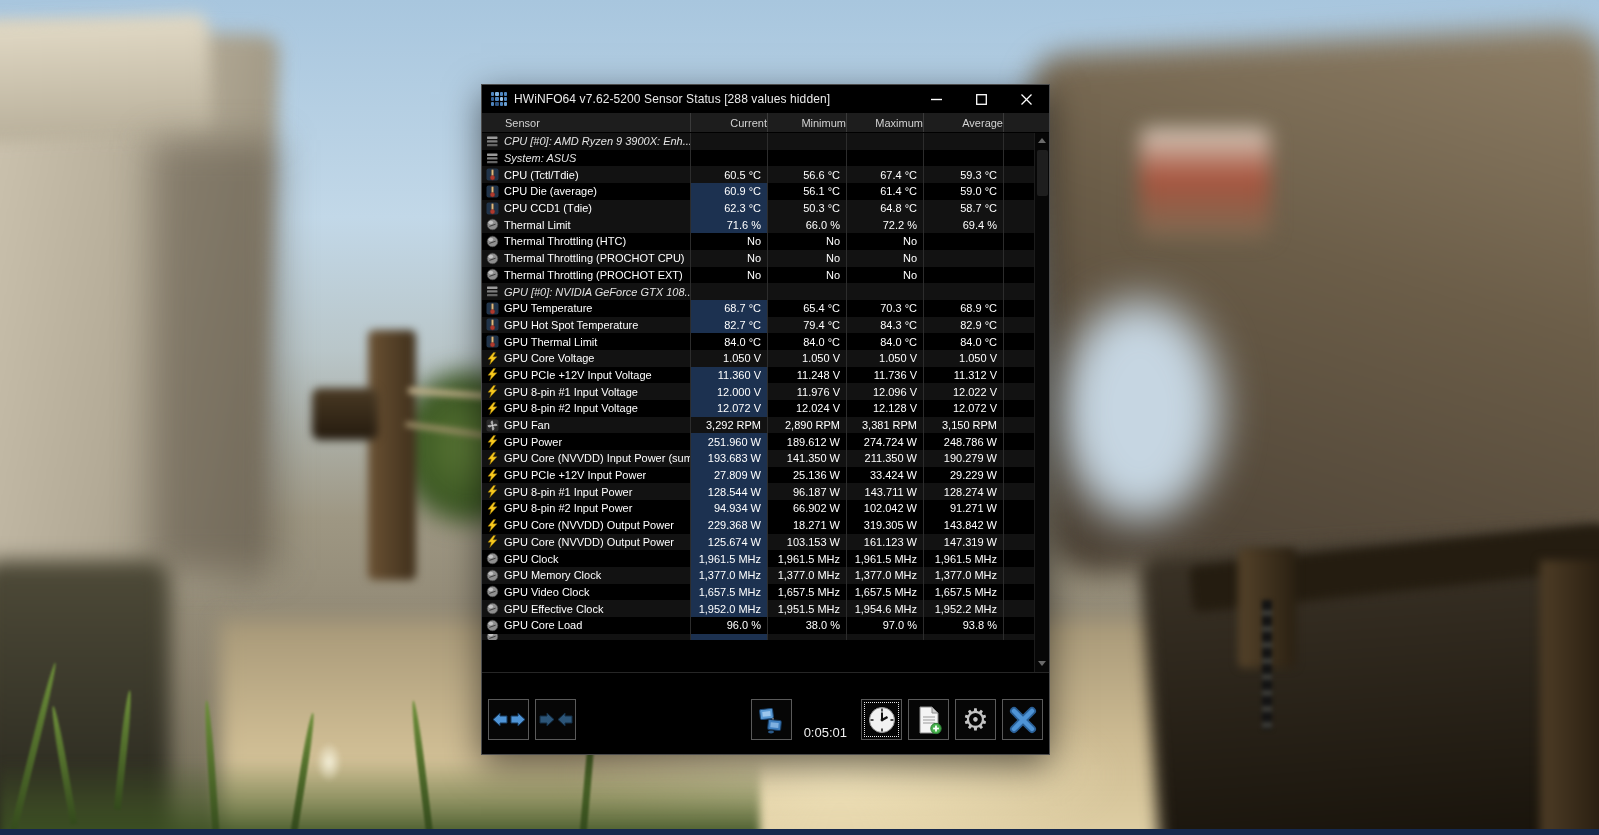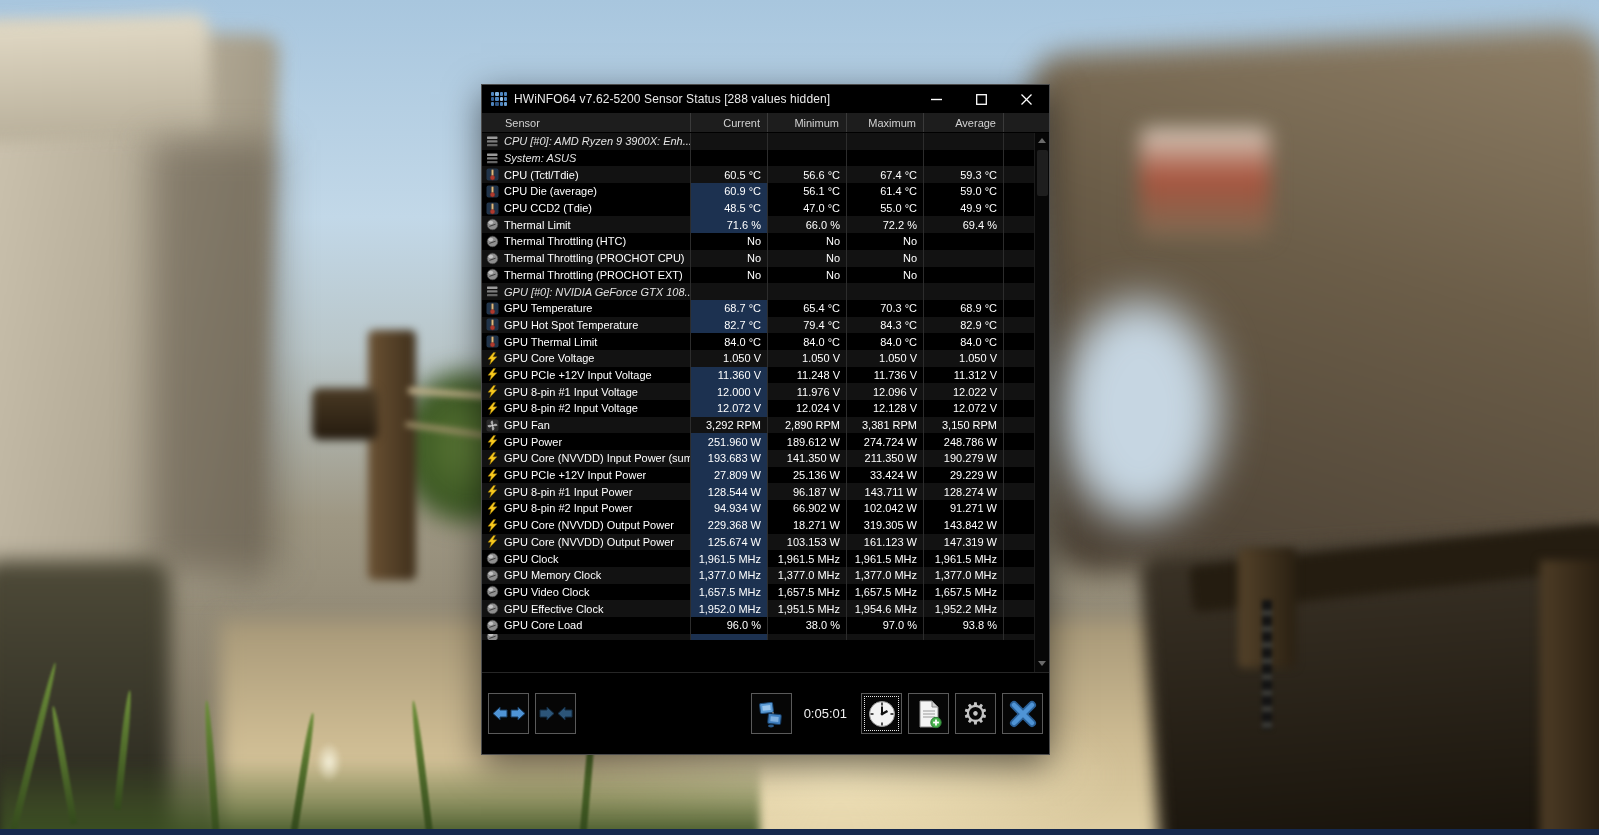--- a/index.html
+++ b/index.html
@@ -51,21 +51,21 @@
   .app-icon i { background:#4f86c0; border-radius:1px; }
   .app-icon i:nth-child(2){ background:#7fb2e0; } .app-icon i:nth-child(5){ background:#35639a; }
   .app-icon i:nth-child(7){ background:#9cc4e8; } .app-icon i:nth-child(10){ background:#2d5586; } .app-icon i:nth-child(12){ background:#6aa0d4; }
   .title-text { color:#eaeaea; font-size:12px; letter-spacing:.1px; }
   .win-controls { margin-left:auto; display:flex; height:100%; }
   .wc { width:45px; height:100%; display:flex; align-items:center; justify-content:center; color:#fff; cursor:default; }
 
   .header-row { height:20px; flex:0 0 20px; background:#1d1d1d; display:grid; grid-template-columns:209px 77px 79px 77px 80px 1fr 15px; align-items:center; font-size:11px; color:#d2d2d2; border-bottom:1px solid #000; }
   .header-row span { height:100%; display:flex; align-items:center; border-right:1px solid #3a3a3a; }
   .hc-name { padding-left:23px; }
-  .hc-val { justify-content:flex-end; padding-right:7px; }
+  .hc-val { justify-content:flex-end; }
   .hc-fill { border-right:none !important; }
 
   .table-viewport { position:relative; flex:0 0 539px; height:539px; overflow:hidden; background:#000; }
   .rows { position:absolute; left:0; top:0; right:15px; }
   .trow { height:16.7px; display:grid; grid-template-columns:209px 77px 79px 77px 80px 1fr; font-size:11px; color:#fff; background:#000; }
   .trow.even { background:#121212; }
   .trow.partial { height:6px; overflow:hidden; }
   .cell { display:flex; align-items:center; border-right:1px solid #2c2c2c; height:100%; overflow:hidden; white-space:nowrap; }
   .cell.name { padding-left:4px; gap:5px; }
   .cell.val { justify-content:flex-end; padding-right:6px; }
@@ -74,21 +74,21 @@
   .trow.group .lbl { font-style:italic; color:#e4e4e4; }
   .icon { width:13px; height:13px; flex:0 0 13px; display:inline-flex; }
   .icon svg { width:13px; height:13px; }
 
   .scrollbar { position:absolute; right:0; top:0; bottom:0; width:15px; background:#070707; border-left:1px solid #1c1c1c; display:flex; flex-direction:column; align-items:center; }
   .sb-arrow { width:0; height:0; margin:5px 0; }
   .sb-up { border-left:4px solid transparent; border-right:4px solid transparent; border-bottom:5px solid #6a6a6a; }
   .sb-down { margin-top:auto; border-left:4px solid transparent; border-right:4px solid transparent; border-top:5px solid #6a6a6a; margin-bottom:6px; }
   .sb-thumb { width:11px; height:46px; background:#1e1e1e; border-radius:2px; margin-top:2px; }
 
-  .toolbar { flex:1 1 auto; background:#000; border-top:1px solid #262626; display:flex; align-items:center; padding:14px 6px; gap:6px; }
+  .toolbar { flex:1 1 auto; background:#000; border-top:1px solid #262626; display:flex; align-items:flex-end; padding:14px 6px; gap:6px; }
   .tbtn { width:41px; height:41px; background:#060606; border:1px solid #5a5a5a; display:flex; align-items:center; justify-content:center; }
   .tbtn.selected { outline:1px dotted #e8e8e8; outline-offset:-4px; }
   .tbtn.borderless-gap { margin-left:auto; }
   .timer { color:#f0f0f0; font-size:13px; padding:0 8px 0 6px; }
   .gear-glyph { font-size:30px; color:#c4c4c4; line-height:1; }
 </style>
 </head>
 <body>
 
 <div class="scene">
@@ -237,35 +237,35 @@
               </svg>
             </span>
             <span class="lbl">CPU Die (average)</span>
           </div>
           <div class="cell val hl">60.9 °C</div>
           <div class="cell val">56.1 °C</div>
           <div class="cell val">61.4 °C</div>
           <div class="cell val">59.0 °C</div>
           <div class="cell fill"></div>
         </div>
-        <div class="trow odd">
+        <div class="trow even">
           <div class="cell name">
             <span class="icon">
               <svg viewBox="0 0 13 13">
                 <rect x="0.5" y="0.5" width="12" height="12" rx="2" fill="#203349"></rect>
                 <rect x="5.4" y="1.6" width="2.2" height="6.6" rx="1" fill="#e0b97f" stroke="#6b5b3a" stroke-width="0.5"></rect>
                 <circle cx="6.5" cy="9.7" r="2.3" fill="#b03a2e" stroke="#7a2a20" stroke-width="0.5"></circle>
               </svg>
             </span>
-            <span class="lbl">CPU CCD2 (Tdie)</span>
-          </div>
-          <div class="cell val hl">48.5 °C</div>
-          <div class="cell val">47.0 °C</div>
-          <div class="cell val">55.0 °C</div>
-          <div class="cell val">49.9 °C</div>
+            <span class="lbl">CPU CCD1 (Tdie)</span>
+          </div>
+          <div class="cell val hl">62.3 °C</div>
+          <div class="cell val">50.3 °C</div>
+          <div class="cell val">64.8 °C</div>
+          <div class="cell val">58.7 °C</div>
           <div class="cell fill"></div>
         </div>
         <div class="trow even">
           <div class="cell name">
             <span class="icon">
               <svg viewBox="0 0 13 13">
                 <circle cx="6.5" cy="6.5" r="5.3" fill="#8e8e8e" stroke="#4a4a4a" stroke-width="0.6"></circle>
                 <ellipse cx="4.8" cy="4.6" rx="2.4" ry="1.8" fill="#cfcfcf" opacity="0.8"></ellipse>
                 <line x1="3.4" y1="8.4" x2="9.6" y2="6.2" stroke="#3c3c3c" stroke-width="1"></line>
               </svg>

